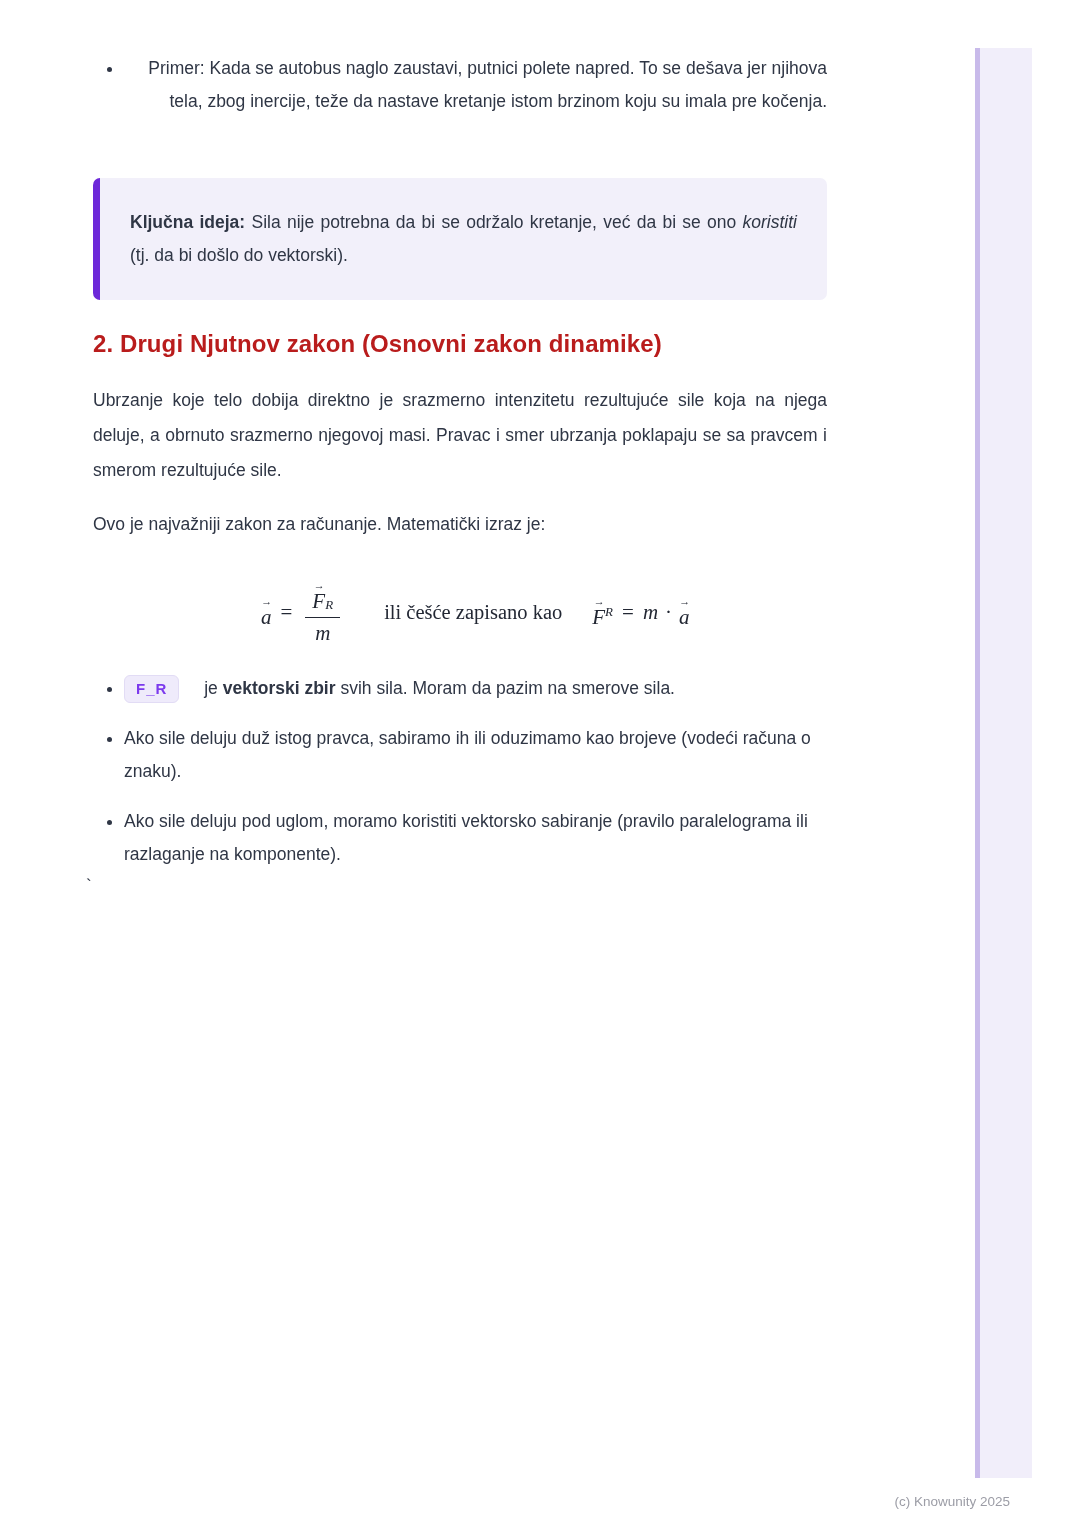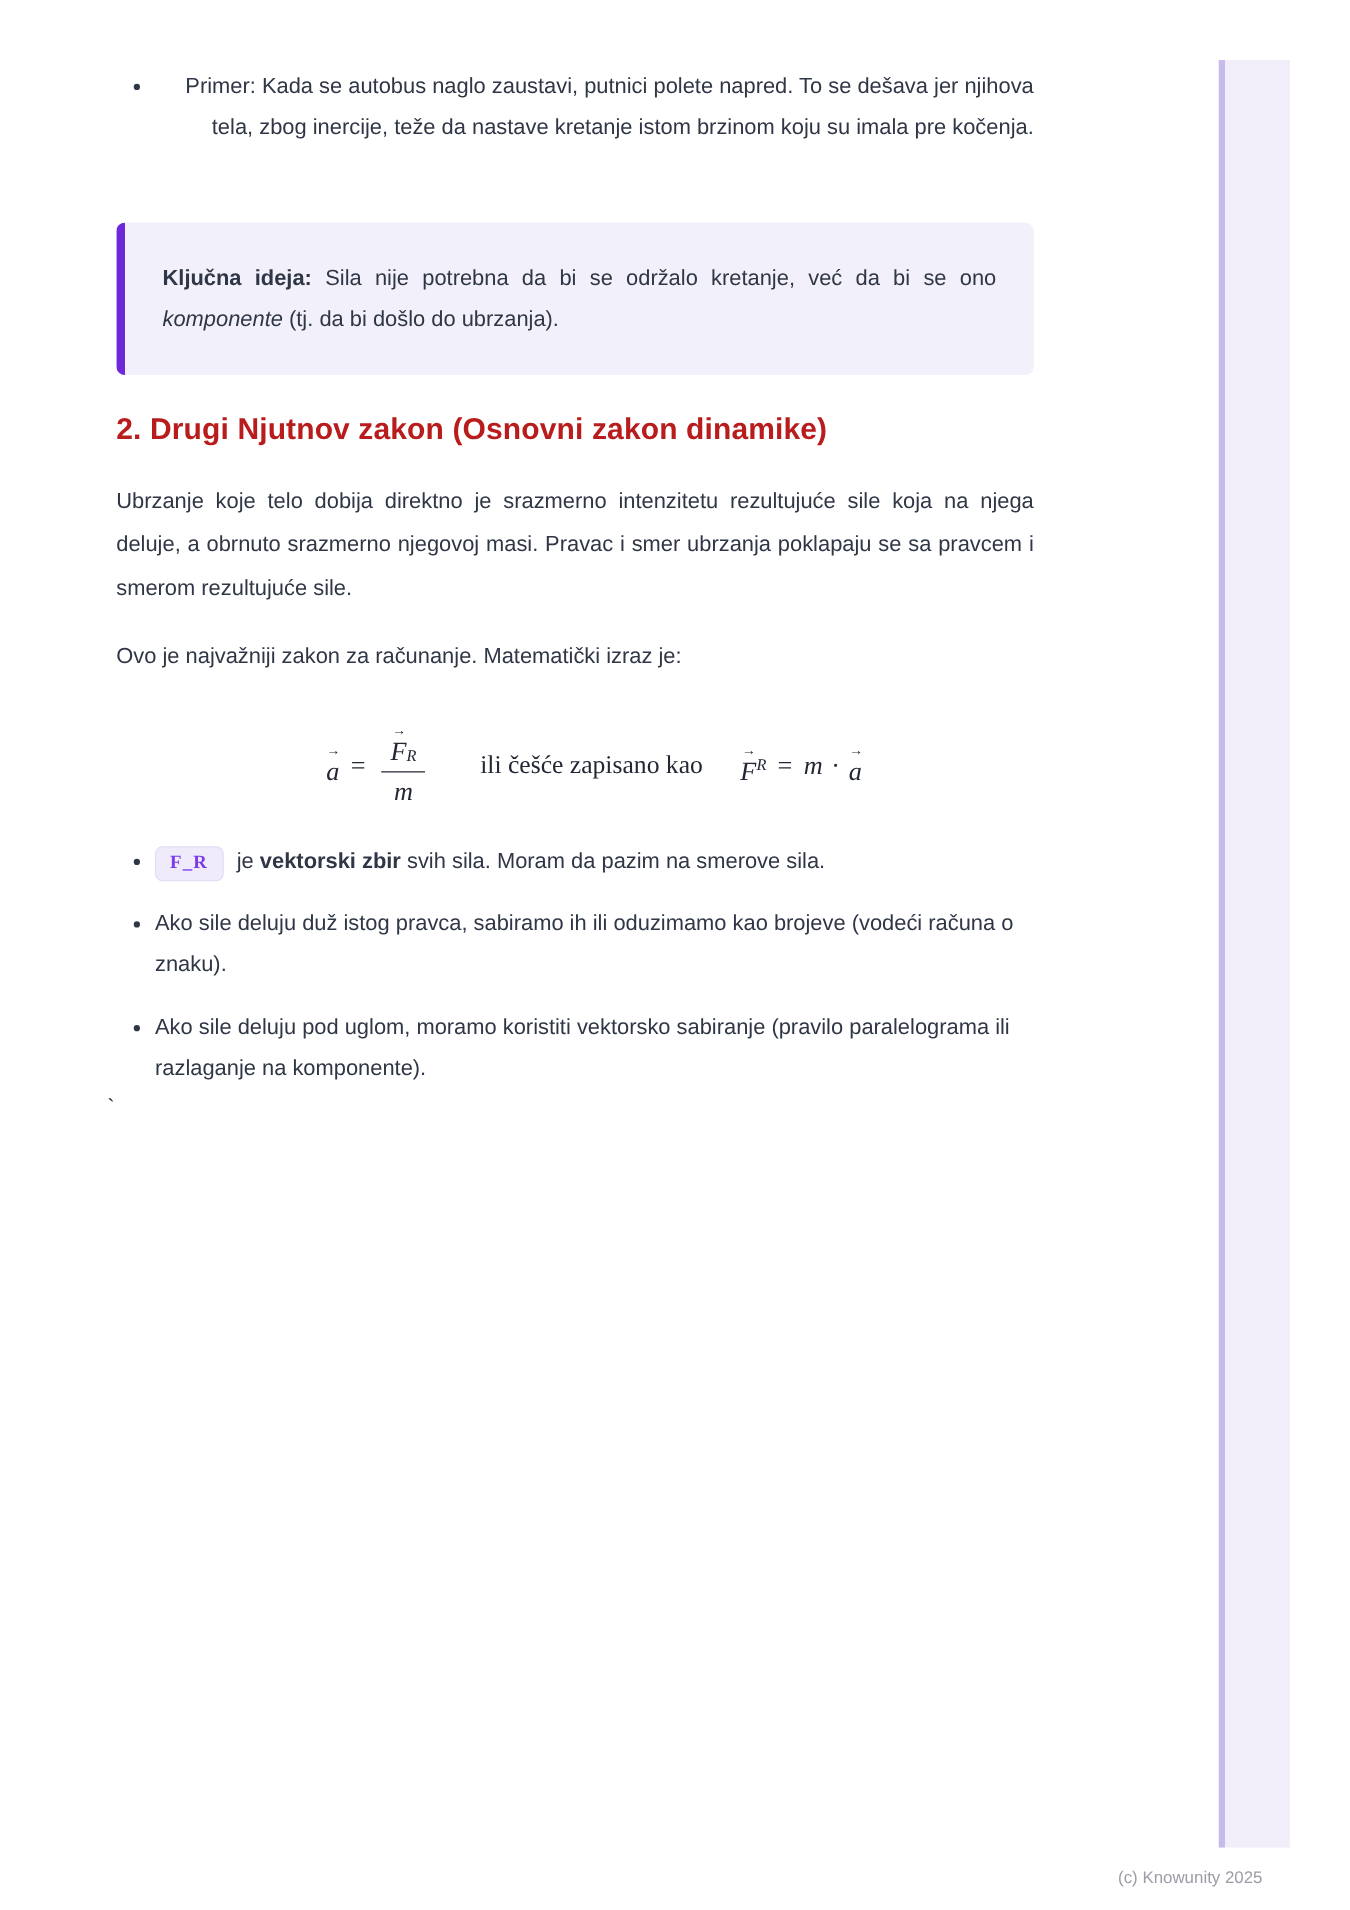--- a/index.html
+++ b/index.html
@@ -68,29 +68,29 @@
   .formula .mid-text { font-style: normal; margin: 0 30px 0 40px; font-size: 20.5px; }
   .formula .dot { margin: 0 7px; }
   .formula .rhs-eq { margin: 0 9px; }
 
   
   .bullet-list { top: 672px; list-style: disc; padding-left: 31px; }
   .bullet-list li { font-size: 17.5px; line-height: 33px; margin-bottom: 17px; }
   .bullet-list li b { font-weight: 700; text-align: right; }
   .code-badge {
     display: inline-block;
-    font-family: Liberation Serif, serif;
+    font-family: Liberation Sans, sans-serif;
     font-size: 15px;
     font-weight: 700;
     color: #7c3aed;
     background: #efebfb;
     border: 1px solid #e2dcf5;
     border-radius: 6px;
     padding: 2px 11px 3px 11px;
-    margin-right: 6px;
+    margin-right: 20px;
     letter-spacing: 1px;
     line-height: 1.4;
     vertical-align: baseline;
   }
 
   .stray-char { left: 86px; top: 876px; font-size: 17px; color: #2f3645; }
 
   
   .page-edge-strip {
     left: 975px; top: 48px;
@@ -111,22 +111,22 @@
 </head>
 <body>
 
 <ul class="abs content-col intro-list">
   <li>Primer: Kada se autobus naglo zaustavi, putnici polete napred. To se dešava jer njihova tela, zbog inercije, teže da nastave kretanje istom brzinom koju su imala pre kočenja.</li>
 </ul>
 
 <div class="abs content-col callout">
   <b>Ključna ideja:</b>
   <span>Sila nije potrebna da bi se održalo kretanje, već da bi se ono</span>
-  <i>komponente</i>
-  <span>(tj. da bi došlo do ubrzanja).</span>
+  <i>koristiti</i>
+  <span>(tj. da bi došlo do vektorski).</span>
 </div>
 
 <h2 class="abs content-col section-heading">2. Drugi Njutnov zakon (Osnovni zakon dinamike)</h2>
 
 <p class="abs content-col para1">Ubrzanje koje telo dobija direktno je srazmerno intenzitetu rezultujuće sile koja na njega deluje, a obrnuto srazmerno njegovoj masi. Pravac i smer ubrzanja poklapaju se sa pravcem i smerom rezultujuće sile.</p>
 
 <p class="abs content-col para2">Ovo je najvažniji zakon za računanje. Matematički izraz je:</p>
 
 <div class="abs content-col formula">
   <span class="vec">

